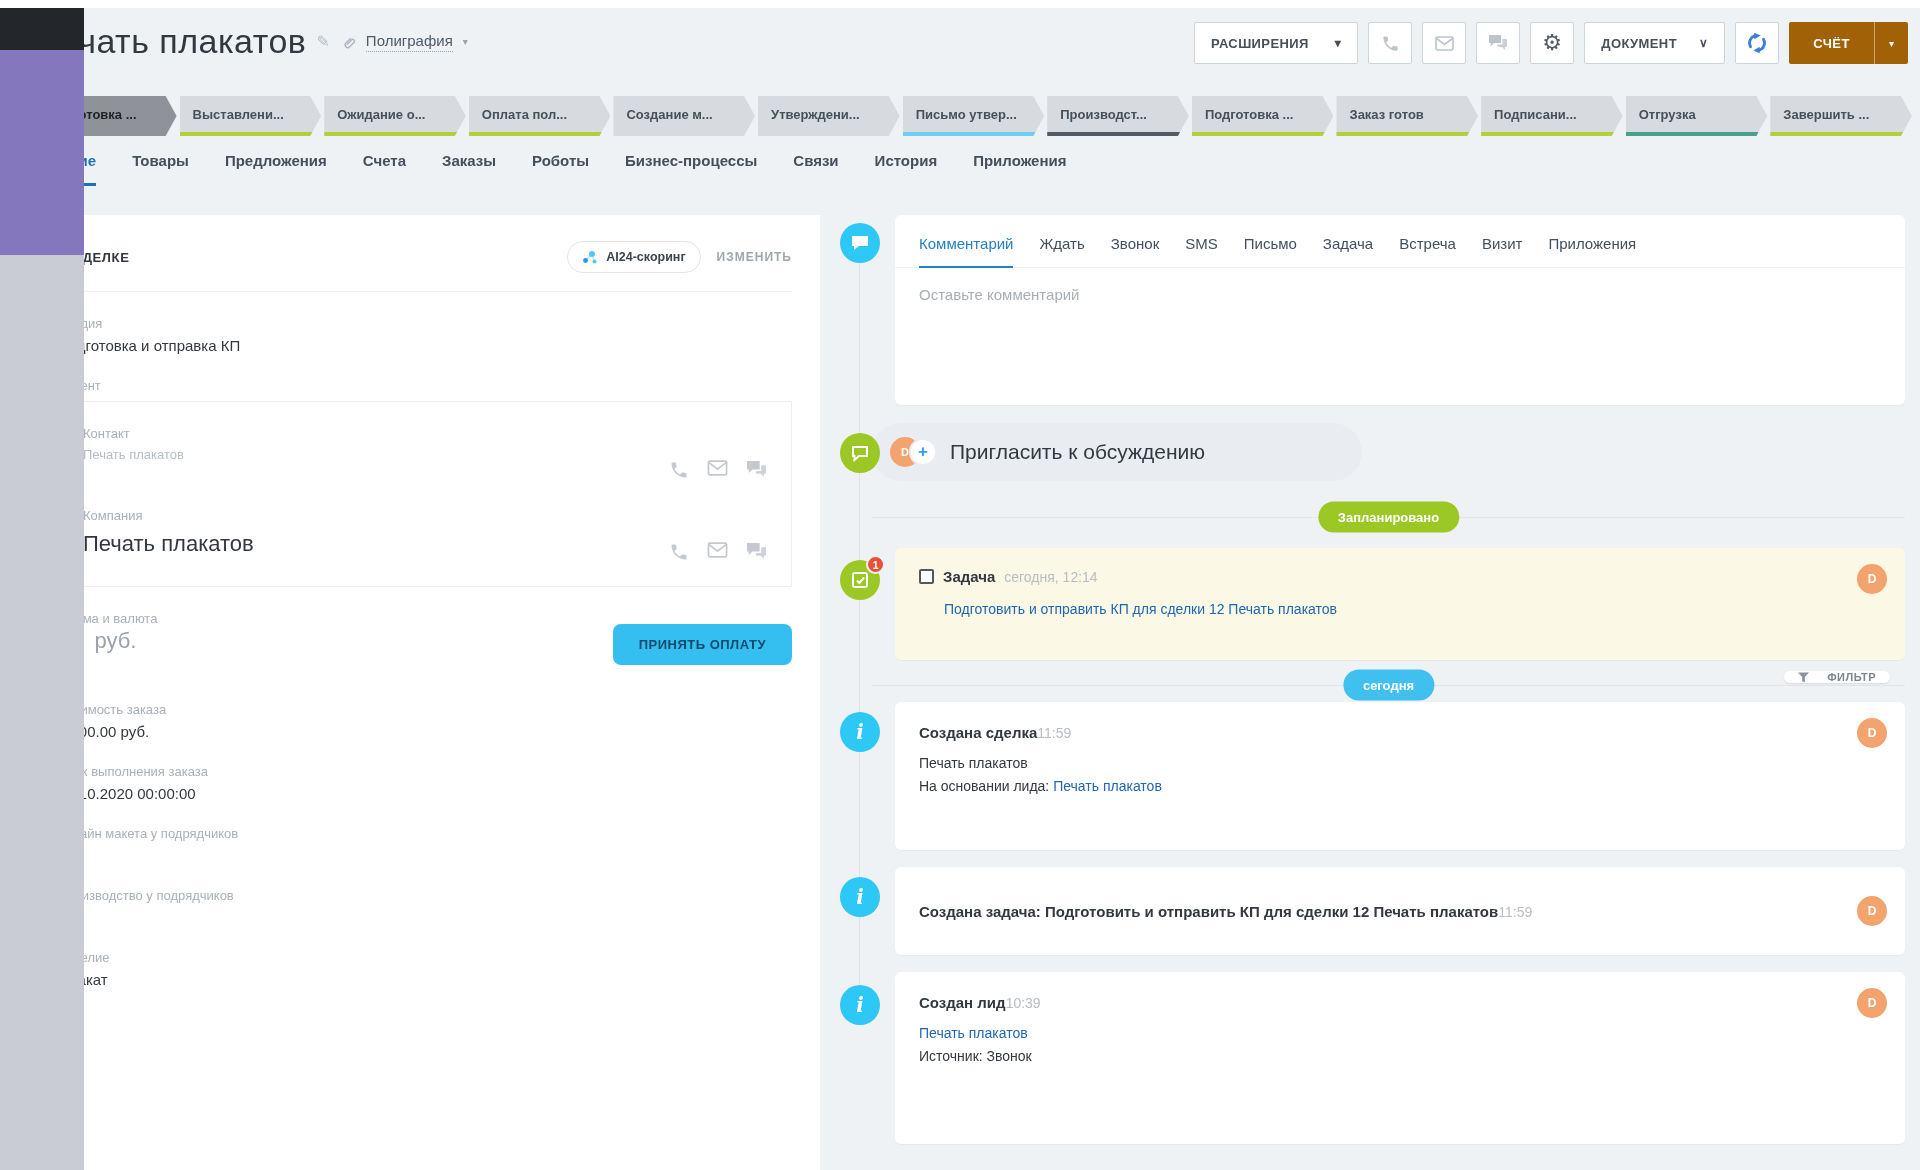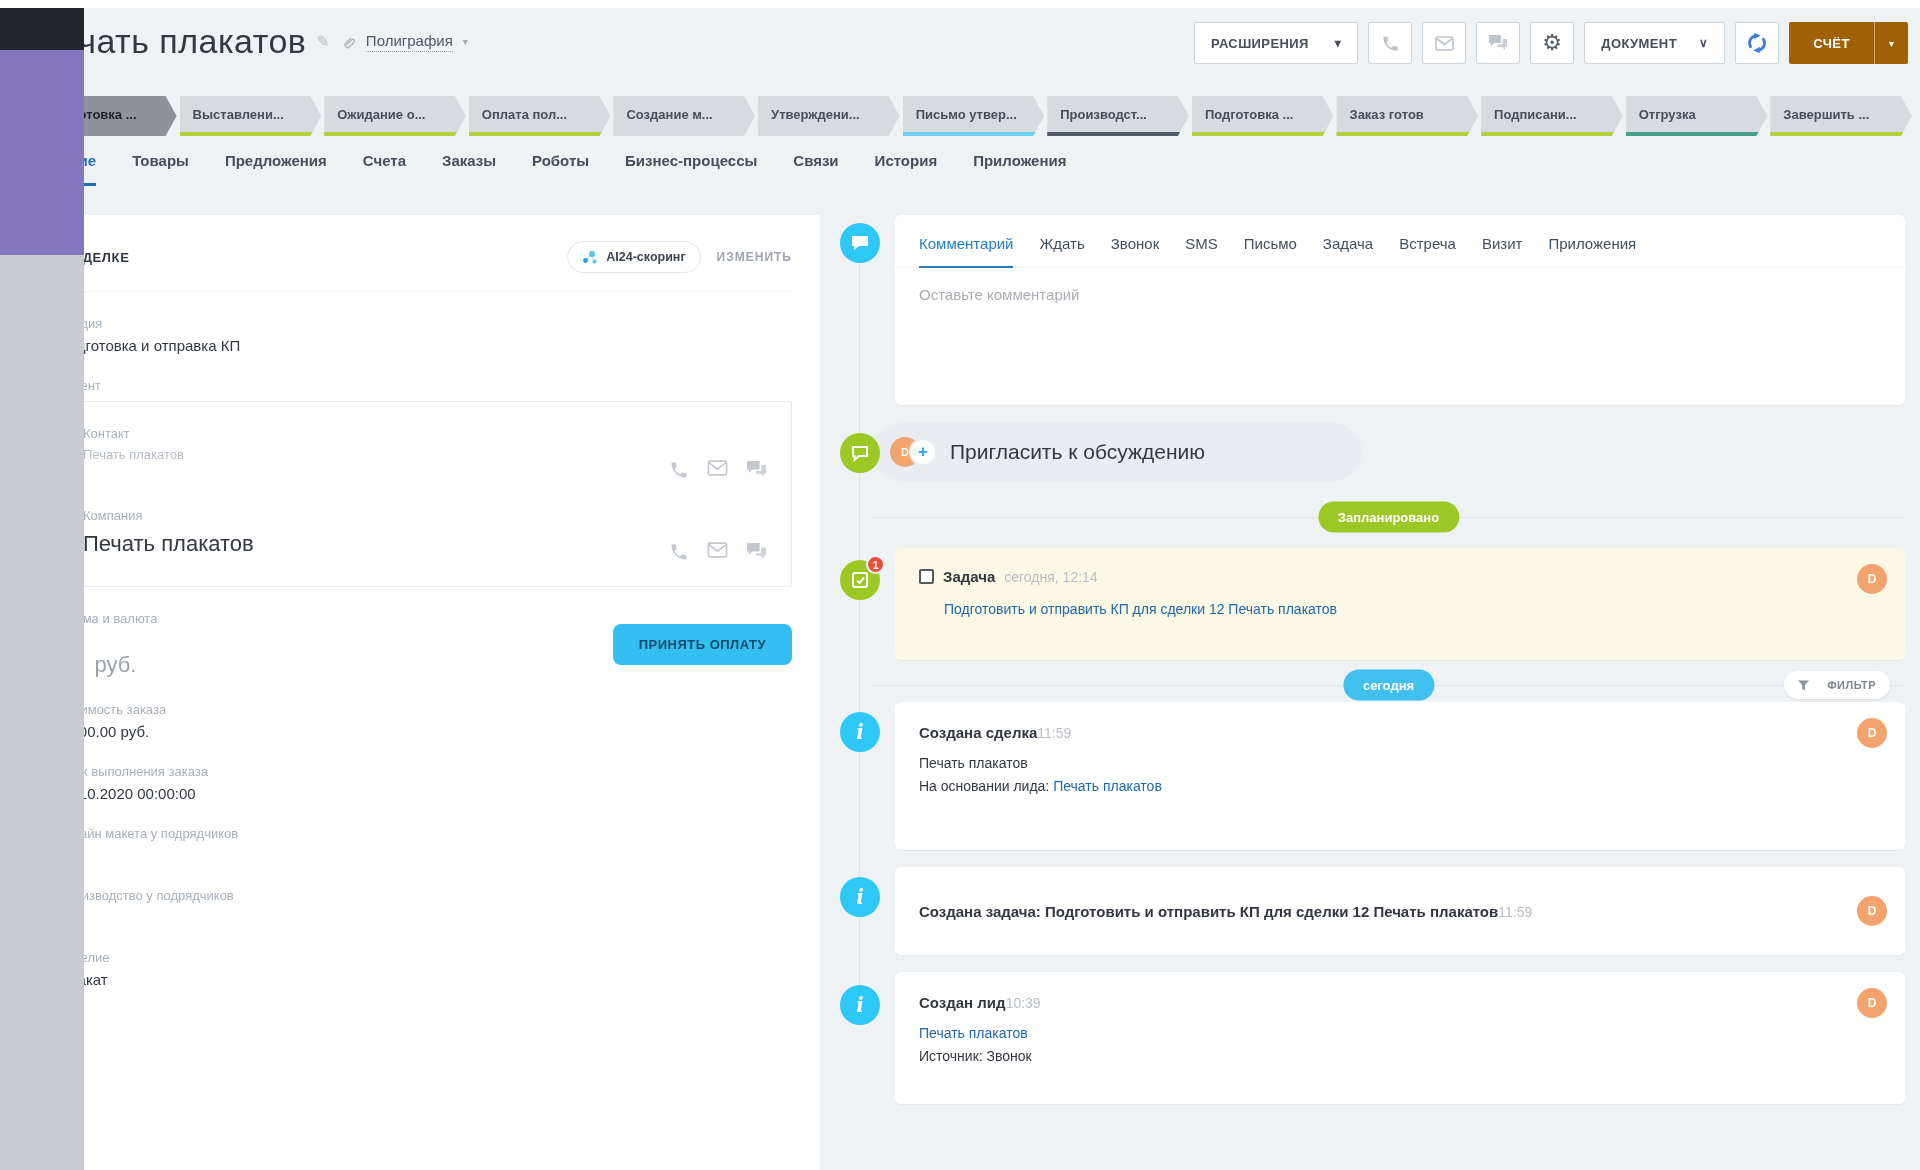--- a/index.html
+++ b/index.html
@@ -59,21 +59,21 @@
   .client-box { margin-top:8px; border:1px solid #e9edf0; border-radius:2px; padding:24px; }
   .crow { display:flex; align-items:flex-start; }
   .crow + .crow { margin-top:28px; }
   .crow .cleft { flex:1; min-width:0; }
   .cname { font-size:22px; color:#333840; margin-top:8px; }
   .csub { font-size:13px; color:#b5bcc3; margin-top:6px; }
   .cicons { display:flex; gap:18px; margin-top:34px; }
   .cicons svg { display:block; cursor:pointer; }
   .amount-row { display:flex; align-items:center; margin-top:24px; }
   .amount-left { flex:1; }
-  .amount-val { display:flex; align-items:flex-end; gap:12px; margin-top:2px; }
+  .amount-val { display:flex; align-items:flex-start; gap:12px; margin-top:2px; }
   .amount-num { font-size:44px; font-weight:300; color:#3c434c; }
   .amount-cur { font-size:22px; color:#9ba2aa; }
   .accept-btn { border:none; color:#0c4a6e; font-family:inherit; font-size:13px; font-weight:700; letter-spacing:.5px; padding:13px 26px; border-radius:8px; cursor:pointer; }
   .f-value.bold { font-weight:700; }
 
   
   .timeline { position:absolute; left:840px; top:215px; right:0; bottom:0; }
   .rail-line { position:absolute; left:19px; top:30px; height:775px; width:1px; background:#dfe3e7; }
   .rail-ic { position:absolute; left:0; width:40px; height:40px; border-radius:50%; display:flex; align-items:center; justify-content:center; z-index:2; }
   .rail-ic .i-glyph { color:#fff; font-family:"DejaVu Serif", serif; font-style:italic; font-weight:700; font-size:20px; line-height:1; }
@@ -88,37 +88,37 @@
   .comment-input::placeholder { color:#a9aeb5; }
 
   .invite { position:absolute; left:32px; top:208px; width:490px; height:58px; background:#e9edf1; border-radius:29px; display:flex; align-items:center; padding:0 18px; cursor:pointer; }
   .stack { position:relative; width:50px; height:38px; }
   .stack .av { position:absolute; left:0; top:4px; width:30px; height:30px; border-radius:50%; color:#fff; font-size:11px; font-weight:700; display:flex; align-items:center; justify-content:center; }
   .stack .plus { position:absolute; left:19px; top:5px; width:28px; height:28px; border-radius:50%; background:#fff; border:2px solid #e9edf1; color:#2f9ff1; font-size:17px; font-weight:700; display:flex; align-items:center; justify-content:center; }
   .invite-text { font-size:21px; color:#333840; margin-left:10px; }
 
   .sep { position:absolute; left:32px; right:15px; height:1px; background:#e2e6ea; }
   .sep-badge { position:absolute; left:50%; transform:translate(-50%,-50%); padding:8px 20px; border-radius:16px; color:#fff; font-size:13px; font-weight:700; white-space:nowrap; }
-  .filter-pill { position:absolute; right:15px; top:-14px; background:#fff; border-radius:15px; padding:8px 14px; display:flex; align-items:center; gap:18px; font-size:11px; font-weight:700; color:#7d858e; letter-spacing:.5px; box-shadow:0 1px 2px rgba(0,0,0,.10); cursor:pointer; }
+  .filter-pill { position:absolute; right:15px; top:-14px; background:#fff; border-radius:15px; padding:0 14px; display:flex; align-items:center; gap:18px; font-size:11px; font-weight:700; color:#7d858e; letter-spacing:.5px; box-shadow:0 1px 2px rgba(0,0,0,.10); cursor:pointer; }
 
   .task-card { top:333px; height:112px; padding:20px 60px 20px 24px; }
   .task-row { display:flex; align-items:center; gap:9px; }
   .checkbox { width:15px; height:15px; border:2px solid #53585f; border-radius:2px; background:#fff; cursor:pointer; flex:0 0 auto; }
   .t-title { font-size:15px; font-weight:700; color:#333840; }
   .t-time { font-size:14px; color:#b8bdc4; }
   .t-link { display:block; margin:16px 0 0 25px; font-size:14px; color:#2067b0; cursor:pointer; }
   .avatar { position:absolute; right:18px; top:16px; width:30px; height:30px; border-radius:50%; color:#fff; font-size:12px; font-weight:700; display:flex; align-items:center; justify-content:center; }
 
   .entry-title-row { display:flex; align-items:baseline; flex-wrap:wrap; }
   .e1 { top:487px; height:148px; padding:22px 60px 20px 24px; }
   .e-line { font-size:14px; color:#333840; margin-top:14px; }
   .e-line.tight { margin-top:7px; }
   .lnk { color:#2067b0; cursor:pointer; }
   .e2 { top:652px; height:88px; padding:0 60px 0 24px; display:flex; align-items:center; }
-  .e3 { top:757px; height:132px; padding:22px 60px 20px 24px; }
+  .e3 { top:757px; height:172px; padding:22px 60px 20px 24px; }
 </style>
 </head>
 <body>
 
 <div class="page">
   <div class="top-sliver"></div>
   <div class="edge">
     <div class="e1"></div>
     <div class="e2"></div>
     <div class="e3"></div>

